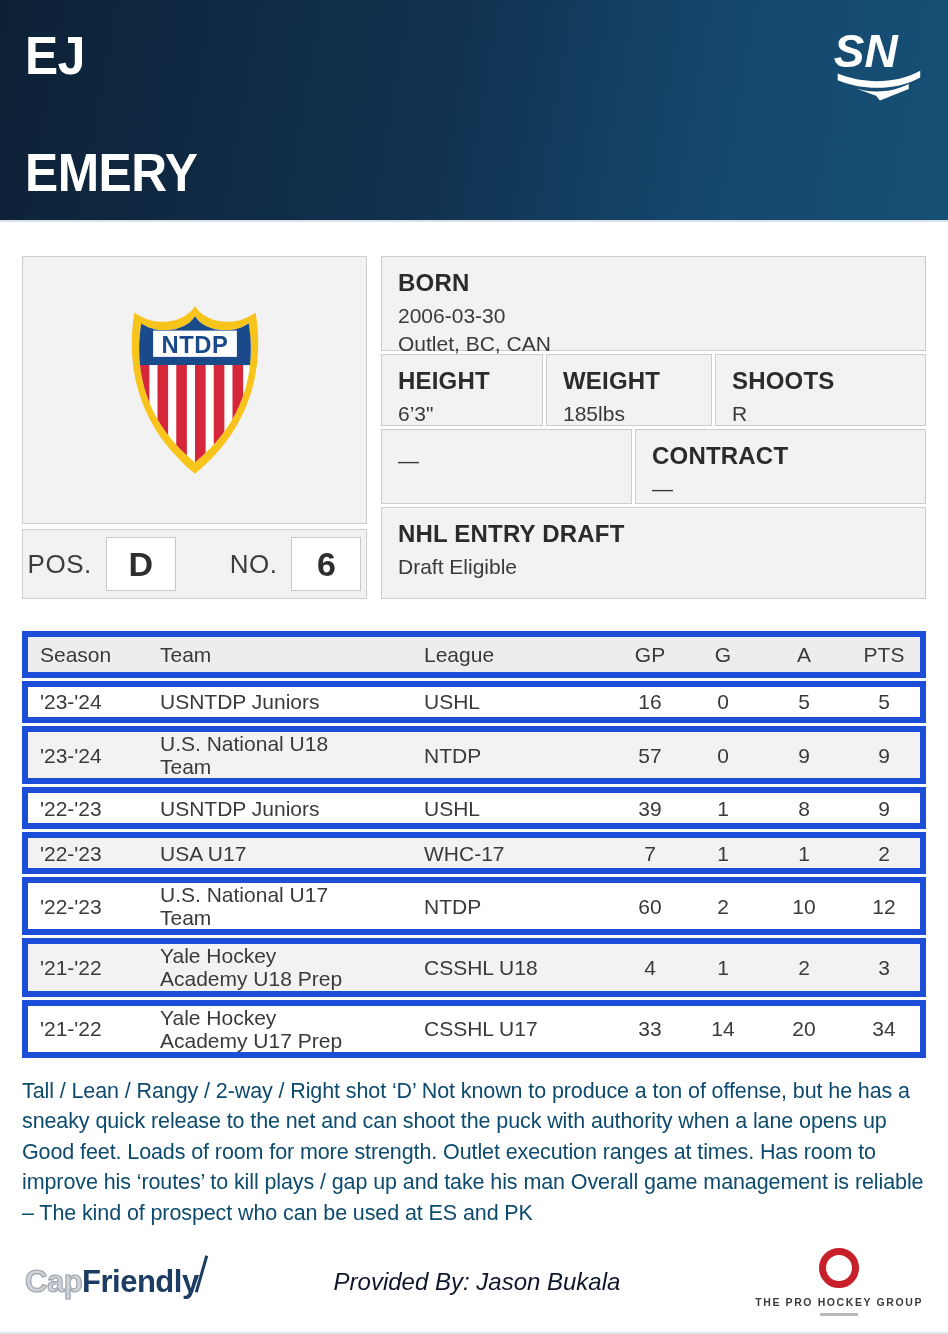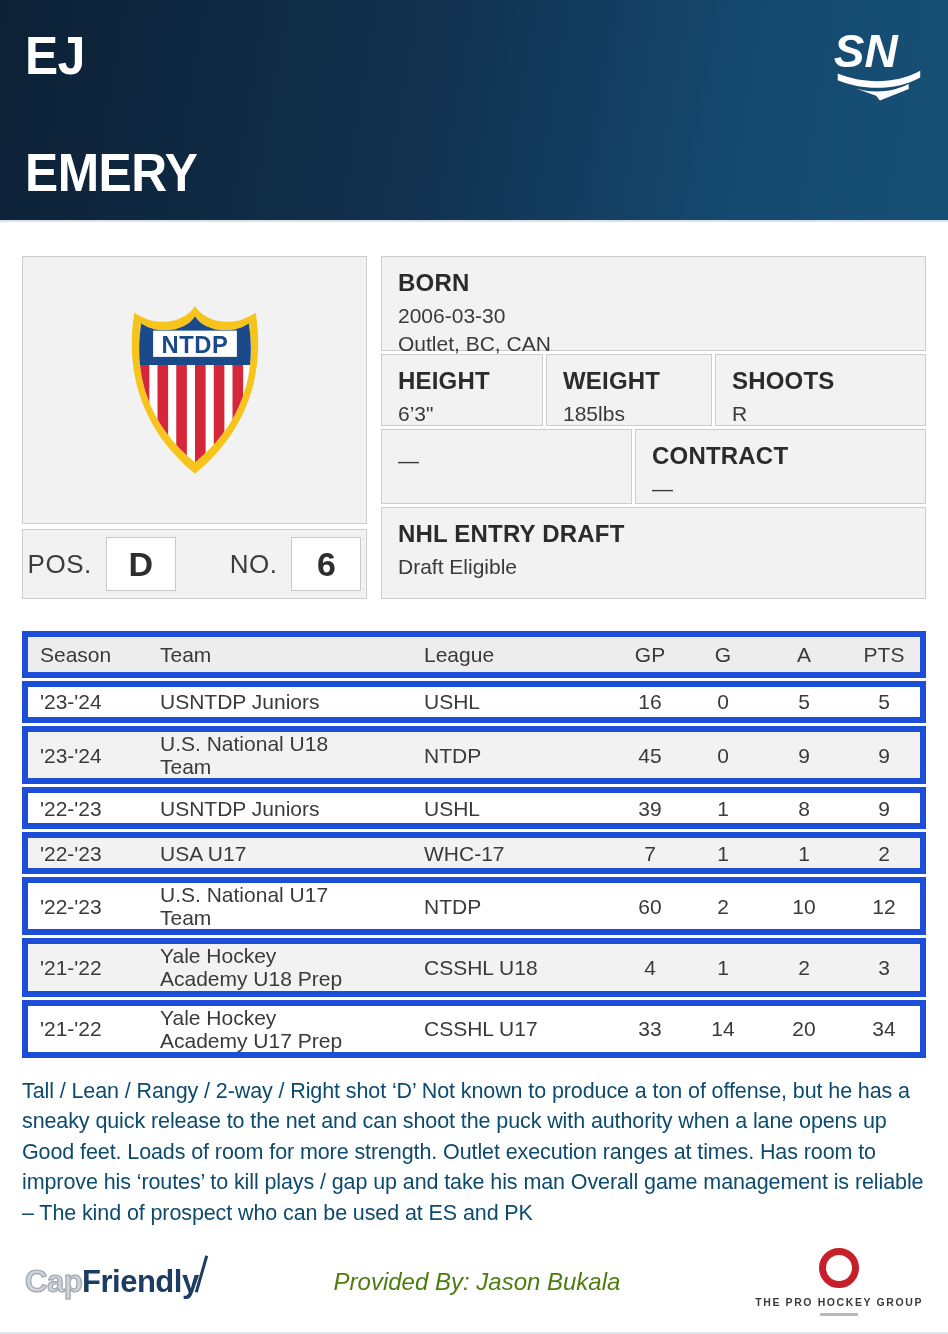--- a/index.html
+++ b/index.html
@@ -124,21 +124,21 @@
     color:#ced3d8;
     -webkit-text-stroke:1.1px #9aa1a9;
     letter-spacing:-0.5px;
   }
   .cf-friendly { color:#1d3c63; letter-spacing:-0.5px; }
   .cf-stick {
     position:absolute; right:-4px; top:-9px;
     width:3px; height:38px; background:#1d3c63;
     transform:rotate(16deg);
   }
-  .provided-by { font-size:24px; font-style:italic; color:#4d7c0f; }
+  .provided-by { font-size:24px; font-style:italic; color:#0f172a; }
   .phg { display:flex; flex-direction:column; align-items:center; }
   .phg-ring {
     width:40px; height:40px; border-radius:50%;
     border:7px solid #c6202a;
     margin-bottom:8px;
   }
   .phg-text {
     font-size:10.5px; font-weight:700; color:#3a3a3a; letter-spacing:1.6px;
     white-space:nowrap;
   }
@@ -257,21 +257,21 @@
           <div class="tcell c2">USHL</div>
           <div class="tcell c3">16</div>
           <div class="tcell c4">0</div>
           <div class="tcell c5">5</div>
           <div class="tcell c6">5</div>
         </div>
         <div class="trow alt">
           <div class="tcell c0">'23-'24</div>
           <div class="tcell c1">U.S. National U18 Team</div>
           <div class="tcell c2">NTDP</div>
-          <div class="tcell c3">45</div>
+          <div class="tcell c3">57</div>
           <div class="tcell c4">0</div>
           <div class="tcell c5">9</div>
           <div class="tcell c6">9</div>
         </div>
         <div class="trow">
           <div class="tcell c0">'22-'23</div>
           <div class="tcell c1">USNTDP Juniors</div>
           <div class="tcell c2">USHL</div>
           <div class="tcell c3">39</div>
           <div class="tcell c4">1</div>

